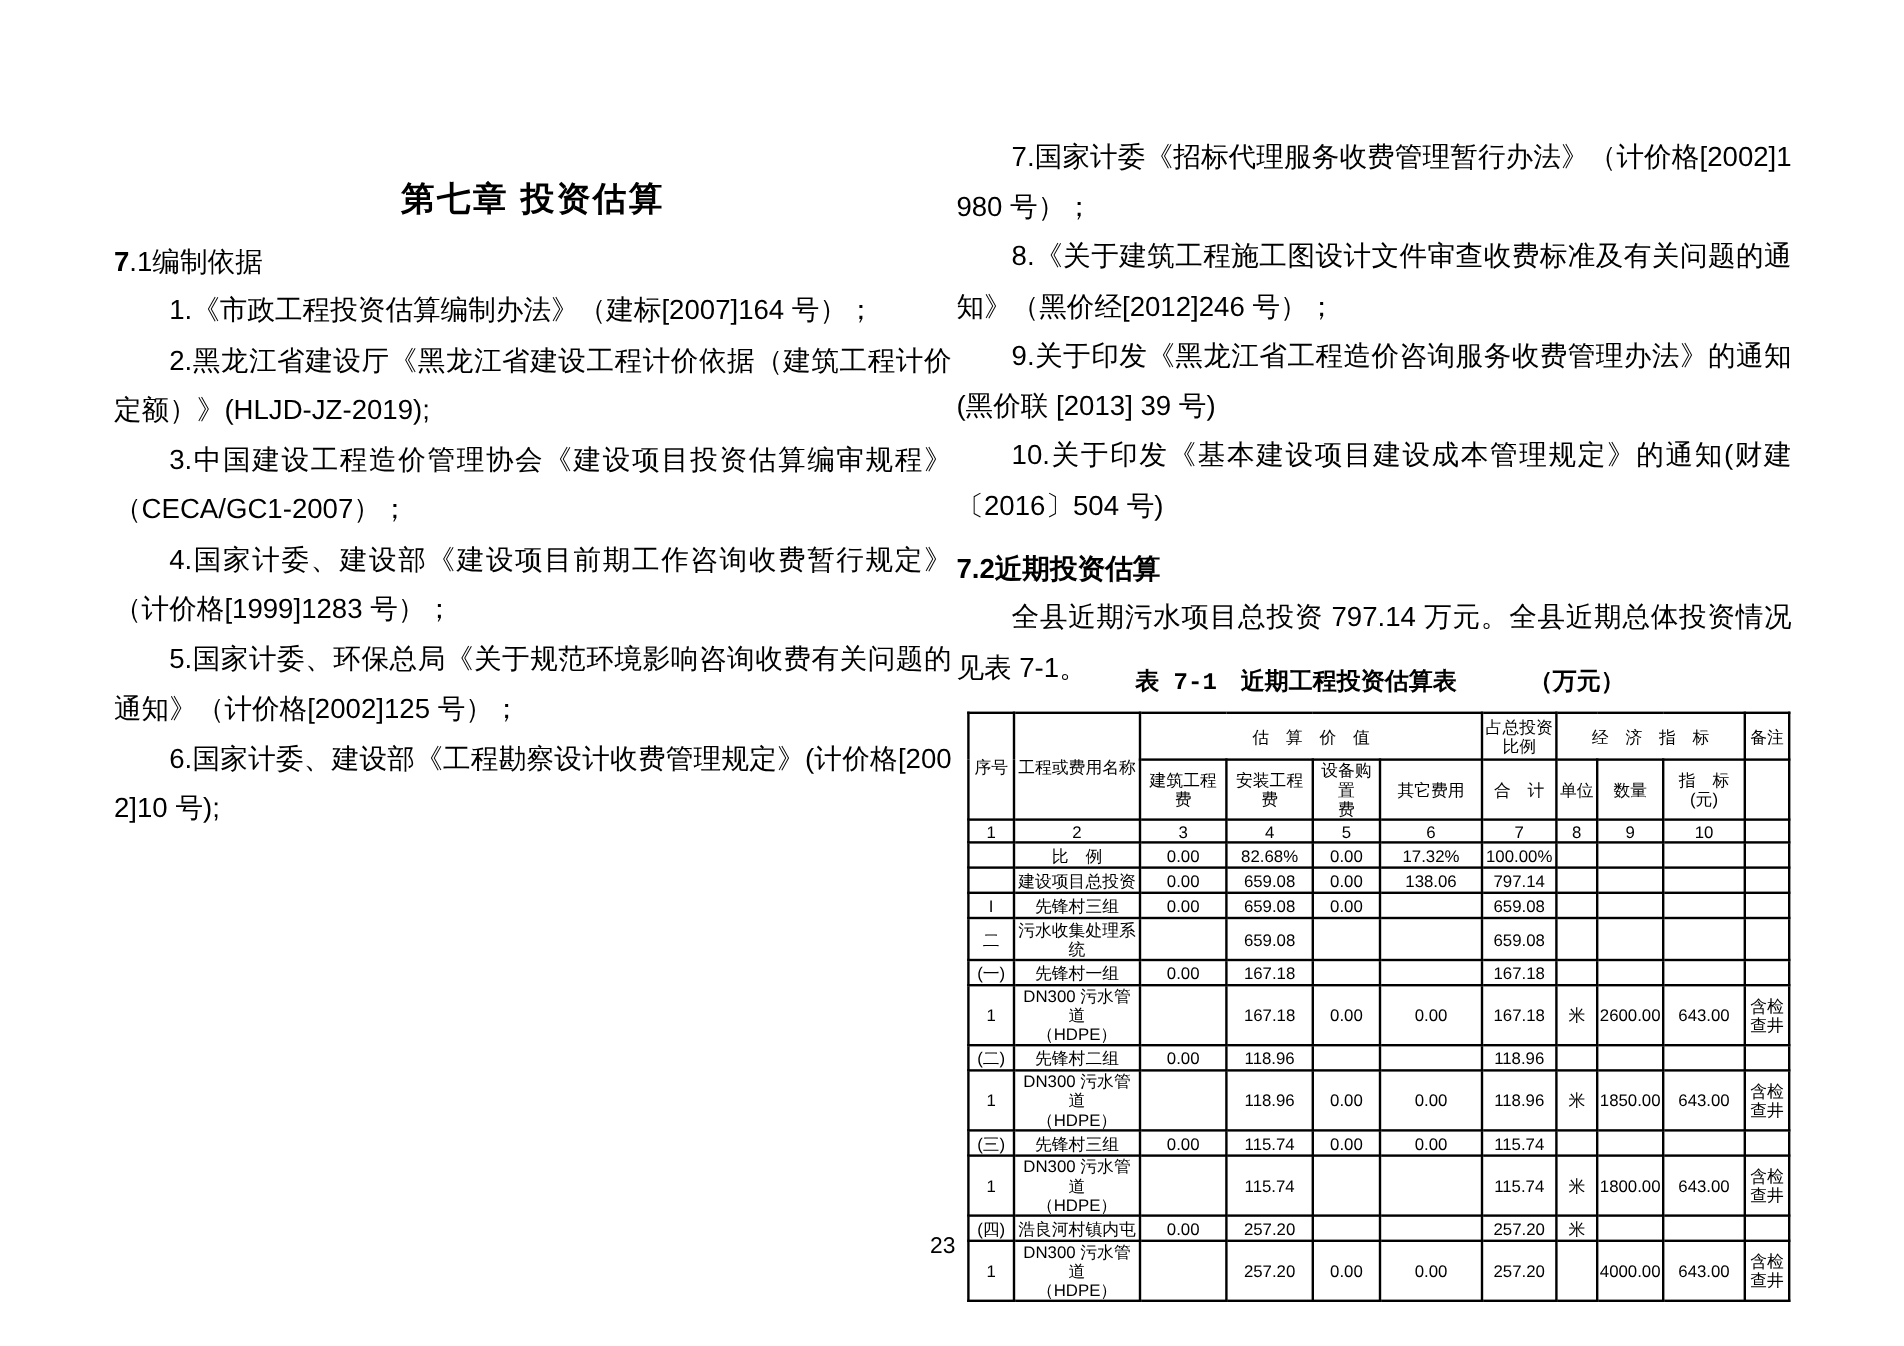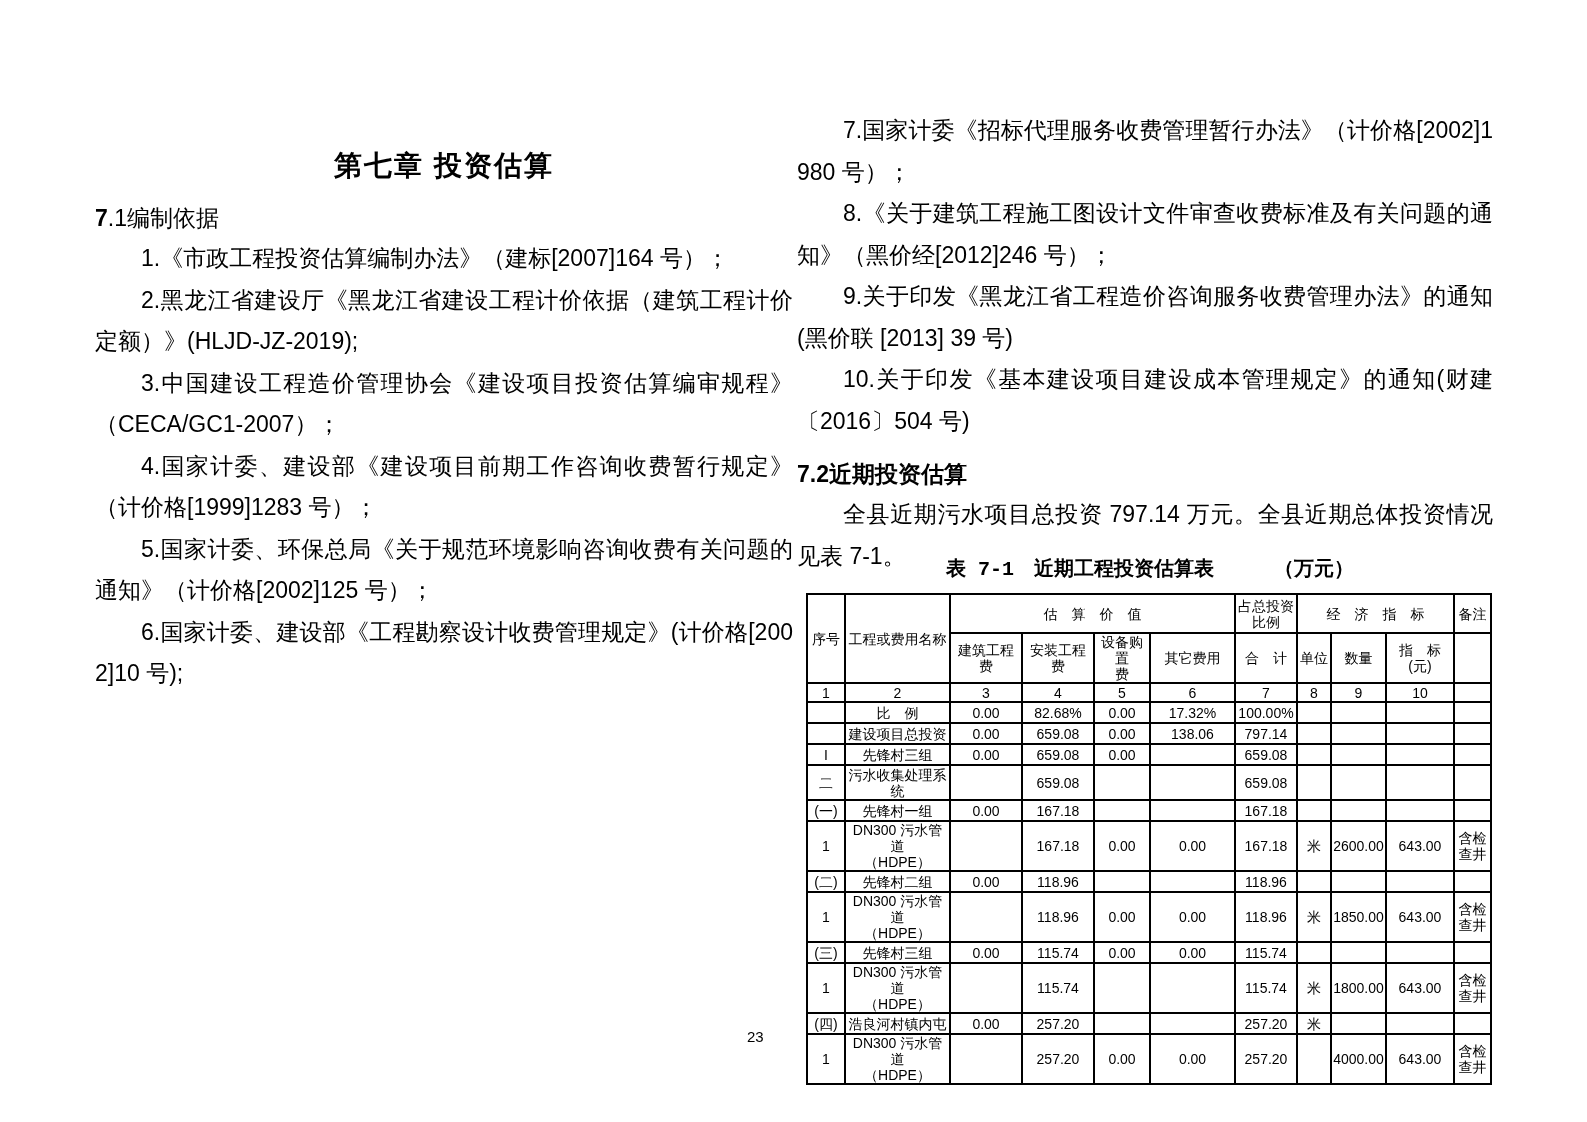--- a/index.html
+++ b/index.html
@@ -45,21 +45,21 @@
     line-height:16px;
     white-space:pre-line;
     overflow:hidden;
   }
   tr.hr1{height:39px;}
   tr.hr2{height:38px;}
   tr.nums{height:19px;}
   tr.r-single{height:21px;}
   tr.r-tall{height:35px;}
   
-  .page-num{position:absolute;left:747px;top:1028px;font-size:15px;}
+  .page-num{position:absolute;left:775px;top:1028px;font-size:19px;}
 </style>
 </head>
 <body>
 
 <div class="page">
 
   <div class="col-left">
     <h1 class="chapter-title">第七章 投资估算</h1>
     <h2 class="sec-heading"><span class="num">7</span><span>.1编制依据</span></h2>
     <div>

